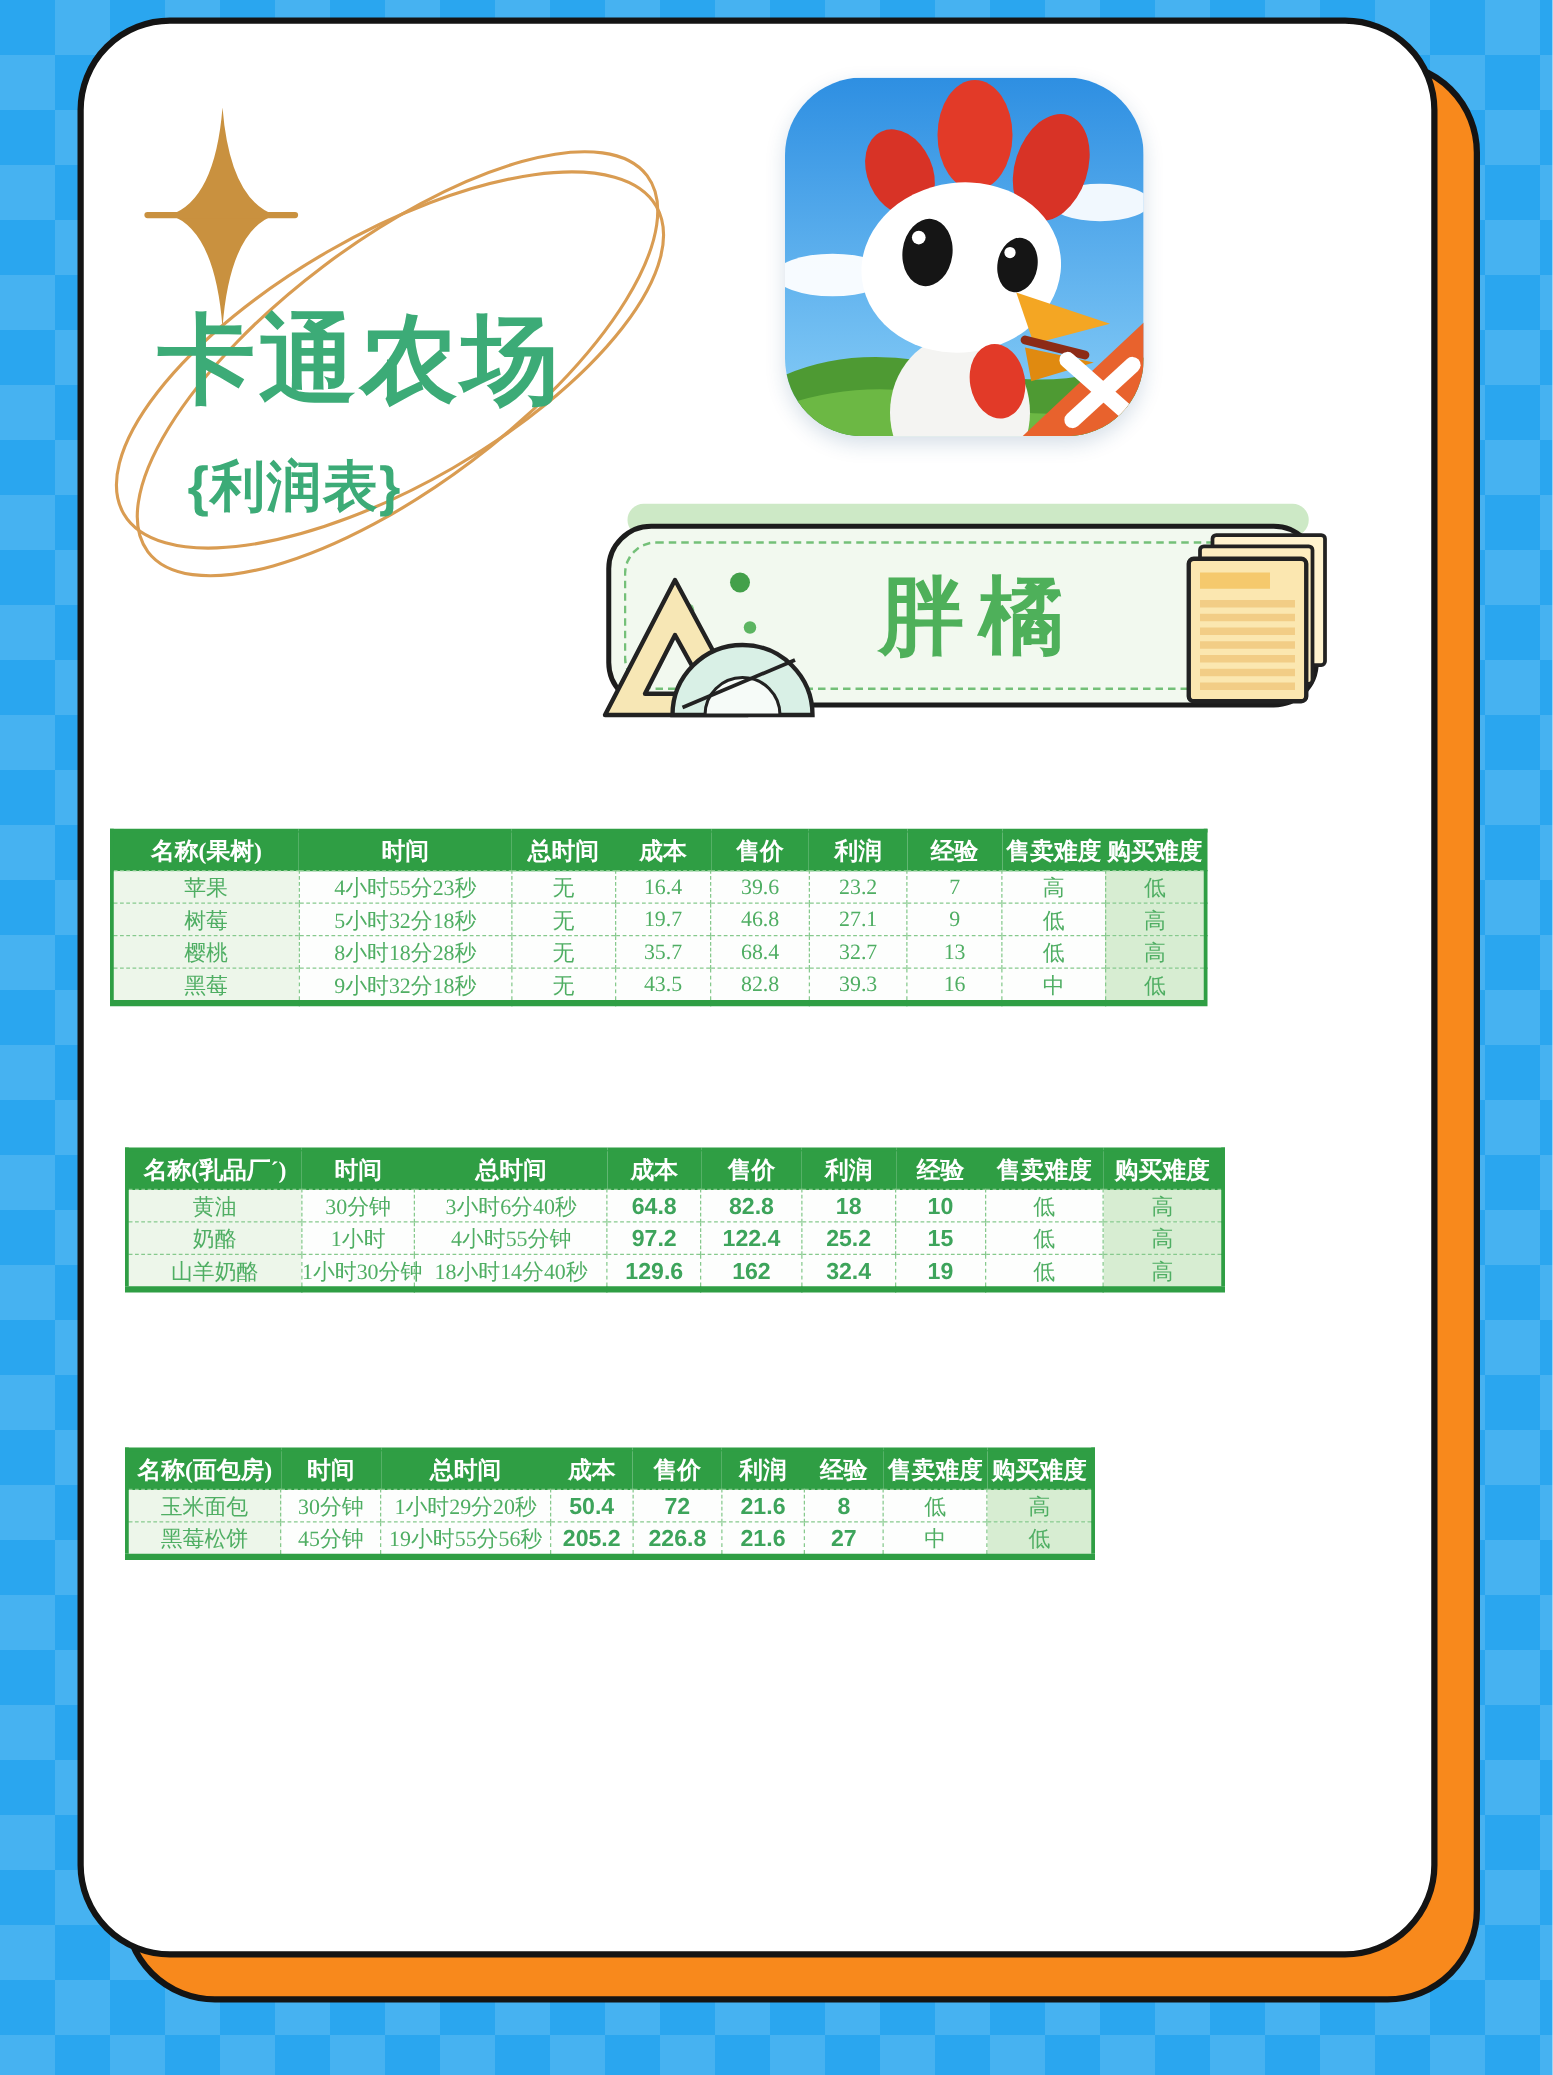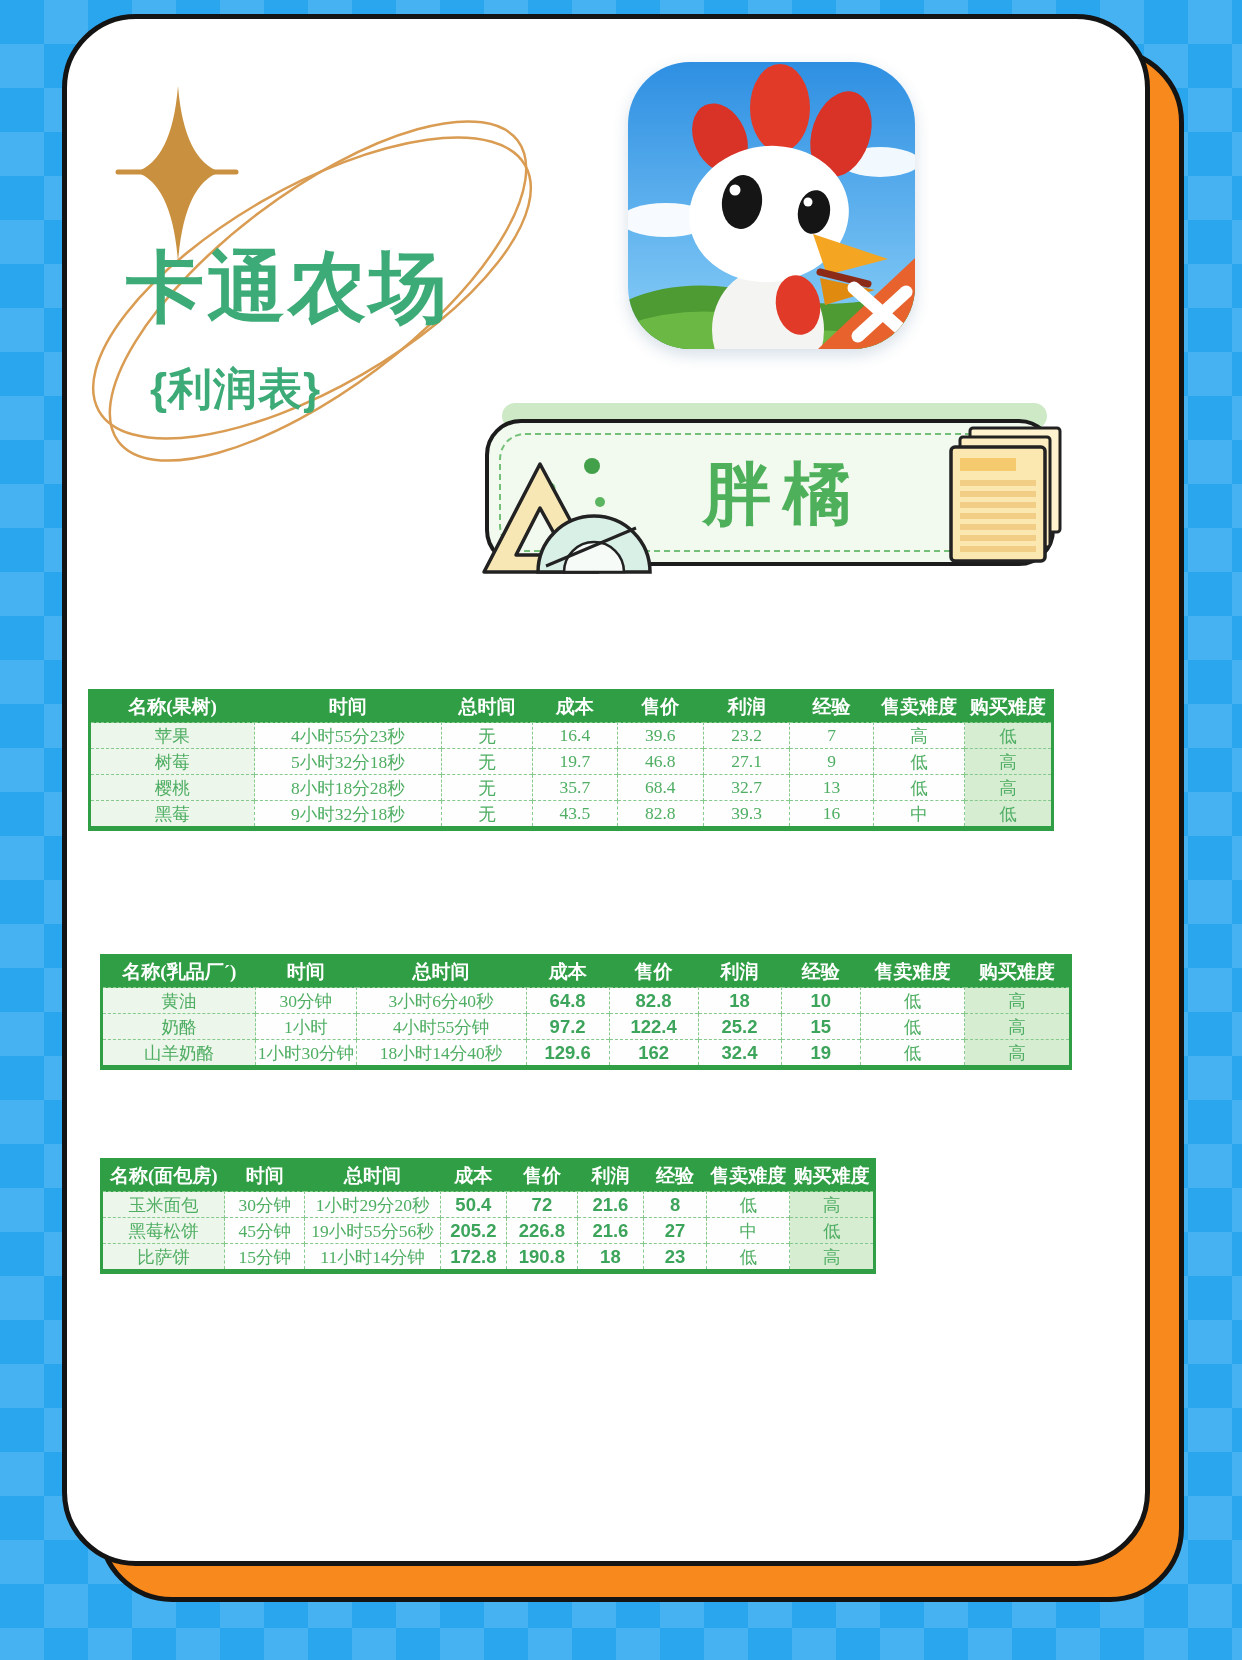--- a/index.html
+++ b/index.html
@@ -57,22 +57,22 @@
   .banner-label{
     font-size:68px;font-weight:900;color:#4eb05a;letter-spacing:12px;
     padding-left:26px;line-height:1;
   }
   .banner-dots{left:520px;top:440px;width:130px;height:110px;z-index:5;}
   .tools{left:476px;top:454px;width:180px;height:122px;z-index:6;}
   .paper{left:948px;top:426px;width:118px;height:138px;z-index:6;}
 
   
   .table-wrap{z-index:5;}
-  .t1{left:88px;top:689px;width:966px;}
-  .t2{left:100px;top:918px;width:972px;margin-top:36px;}
+  .t1{left:88px;top:663px;width:878px;}
+  .t2{left:100px;top:918px;width:880px;}
   .t3{left:100px;top:1158px;width:776px;}
   table.tbl{
     width:100%;border-collapse:collapse;table-layout:fixed;
     border:3px solid #2f9e44;border-bottom-width:5px;
     background:#fdfefd;
   }
   .tbl th{
     background:#2f9e44;color:#ffffff;height:30px;padding:0;
     font-family:"Liberation Serif","DejaVu Serif",serif;
     font-size:19px;font-weight:700;white-space:nowrap;overflow:visible;
@@ -338,26 +338,15 @@
           <td class="name">黑莓松饼</td>
           <td>45分钟</td>
           <td>19小时55分56秒</td>
           <td class="num">205.2</td>
           <td class="num">226.8</td>
           <td class="num">21.6</td>
           <td class="num">27</td>
           <td>中</td>
           <td>低</td>
         </tr>
-        <tr>
-          <td class="name">比萨饼</td>
-          <td>15分钟</td>
-          <td>11小时14分钟</td>
-          <td class="num">172.8</td>
-          <td class="num">190.8</td>
-          <td class="num">18</td>
-          <td class="num">23</td>
-          <td>低</td>
-          <td>高</td>
-        </tr>
       </tbody>
     </table>
   </div>
 
 </body></html>

